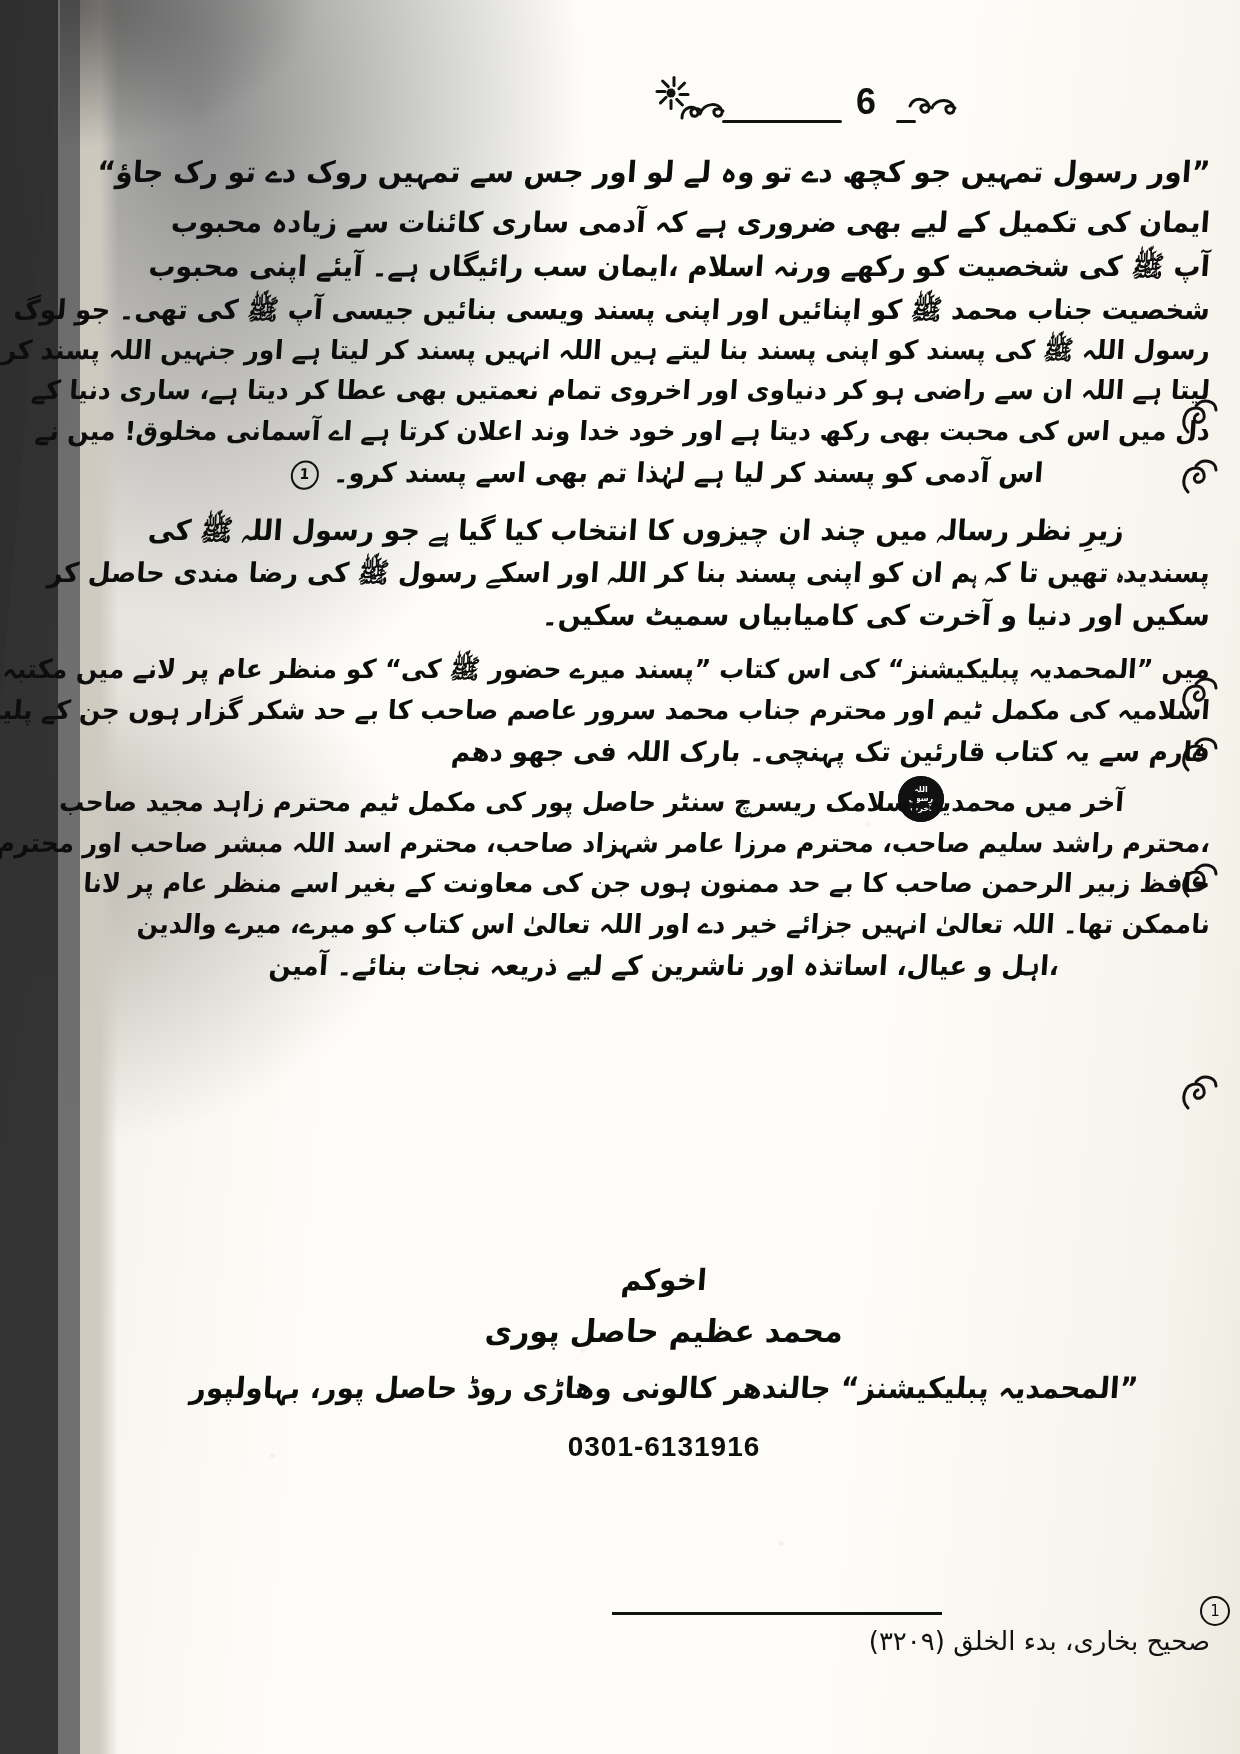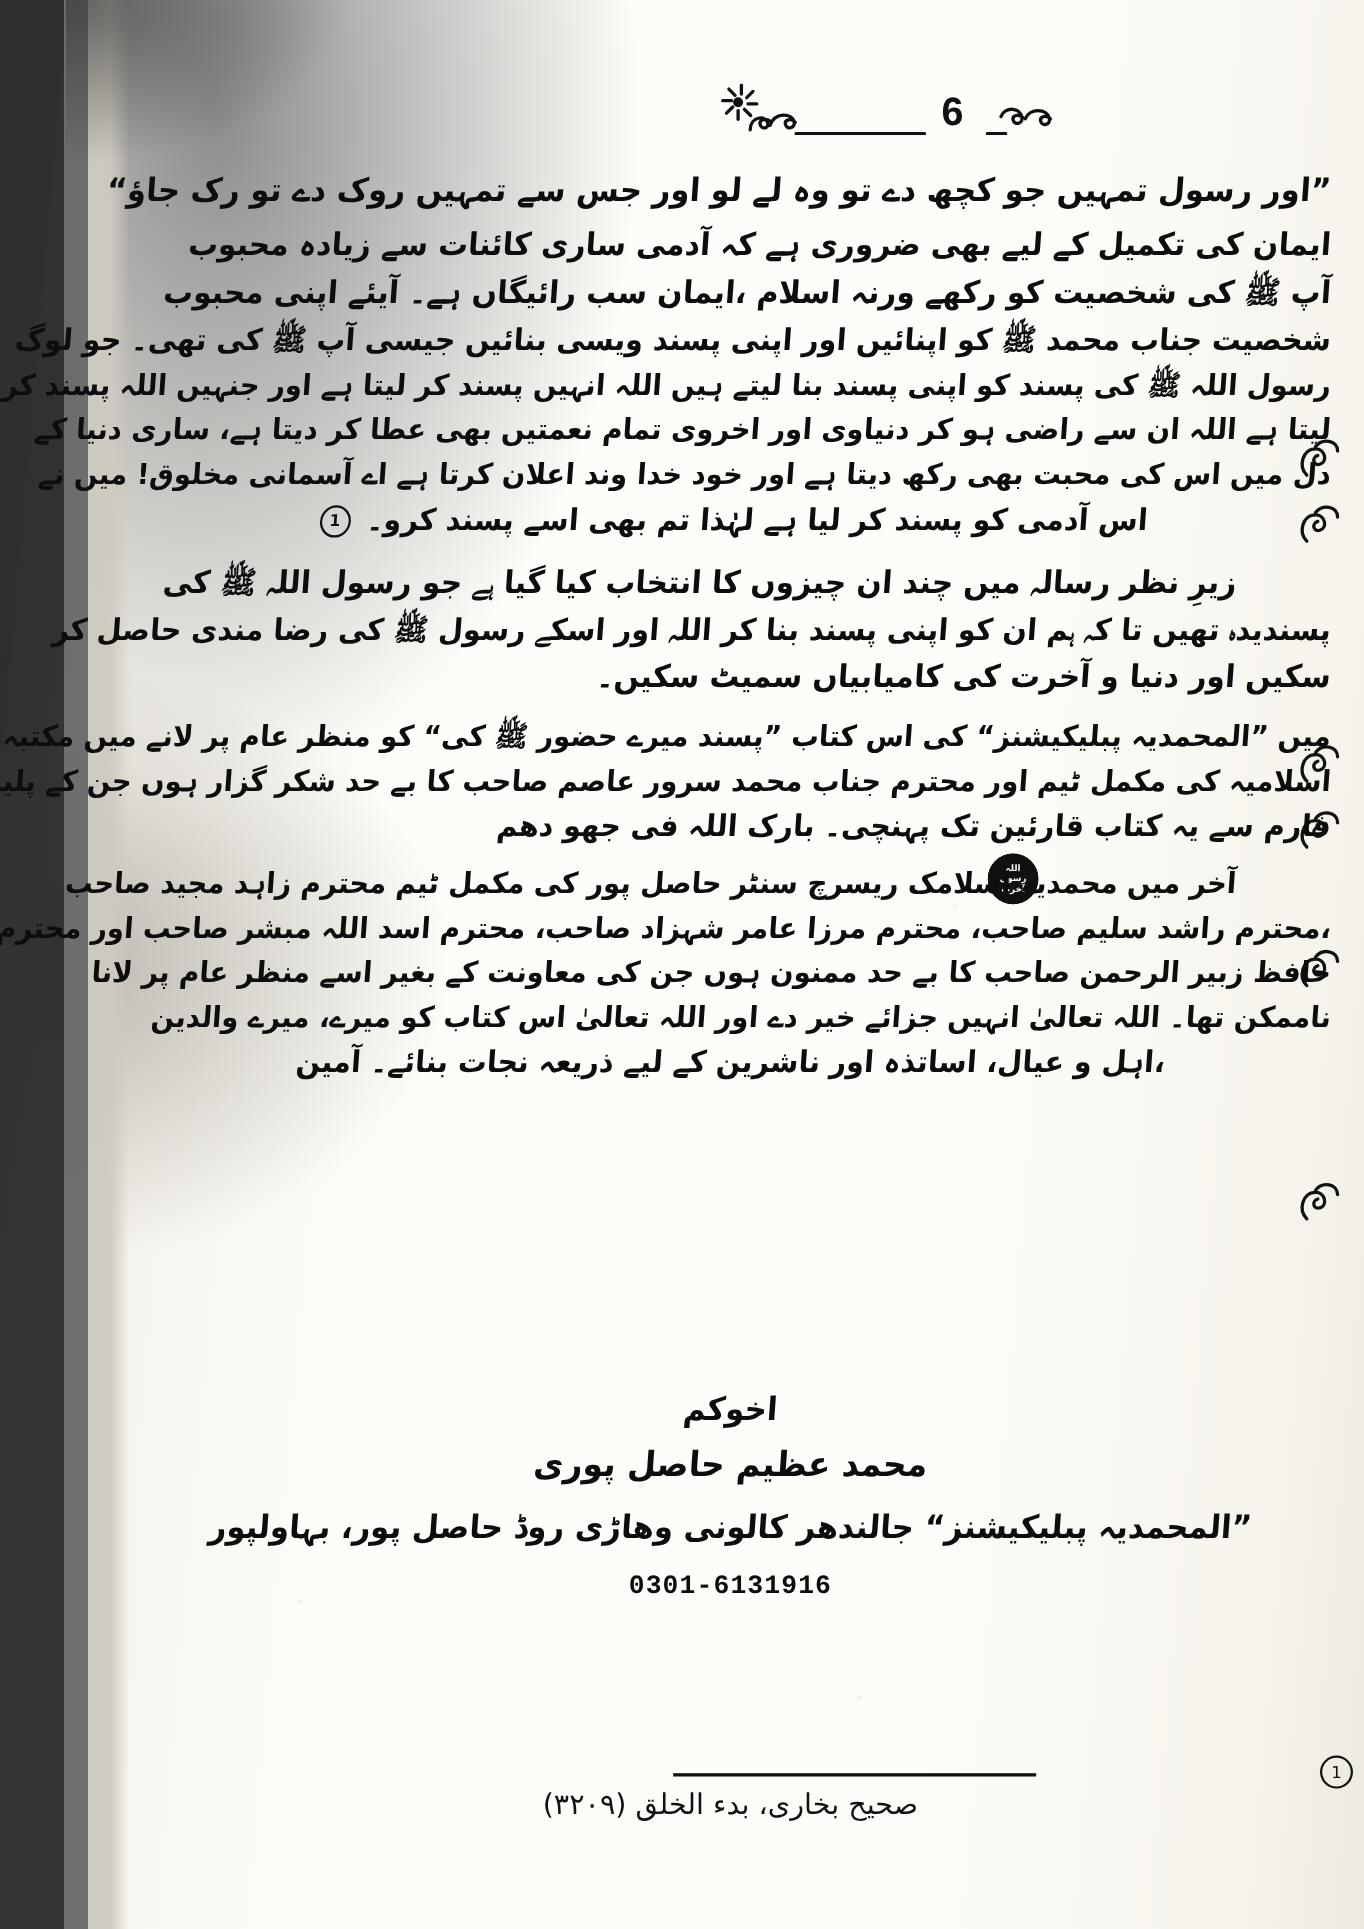--- a/index.html
+++ b/index.html
@@ -111,21 +111,21 @@
   }
   .sig .line{white-space:normal;}
 
   
   .fn-rule{
     position:absolute;left:612px;width:330px;height:0;
     border-top:3px solid #111;top:1612px;
   }
   .fn{
     position:absolute;left:118px;right:30px;top:1626px;
-    direction:rtl;text-align:center;
+    direction:rtl;text-align:right;
   }
   .fn-txt{
     font-family:"DejaVu Sans",sans-serif;
     font-size:26px;color:#111;direction:rtl;font-weight:500;
   }
   .fn-mark{
     position:absolute;right:10px;top:1596px;
     width:26px;height:26px;border:2px solid #111;border-radius:50%;
     font-family:"DejaVu Sans",sans-serif;font-size:15px;color:#111;
     display:flex;align-items:center;justify-content:center;
@@ -254,21 +254,21 @@
   <div class="sig" style="top:1258px;">
     <div class="line nast" style="font-size:28px;">اخوکم</div>
   </div>
   <div class="sig" style="top:1308px;">
     <div class="line nast" style="font-size:30px;">محمد عظیم حاصل پوری</div>
   </div>
   <div class="sig" style="top:1366px;">
     <div class="line nast" style="font-size:28px;">”المحمدیہ پبلیکیشنز“ جالندھر کالونی وھاڑی روڈ حاصل پور، بہاولپور</div>
   </div>
   <div class="sig" style="top:1424px;">
-    <div class="line" style="font-family:Liberation Mono, monospace;font-size:24px;font-weight:700;letter-spacing:1px;">0301-6131916</div>
+    <div class="line" style="font-family:Liberation Sans, sans-serif;font-size:28px;font-weight:700;letter-spacing:1px;">0301-6131916</div>
   </div>
 
   <div class="fn-rule"></div>
   <div class="fn-mark">1</div>
   <div class="fn">
     <div class="fn-txt">صحیح بخاری، بدء الخلق (۳۲۰۹)</div>
   </div>
 
 </div>
 

